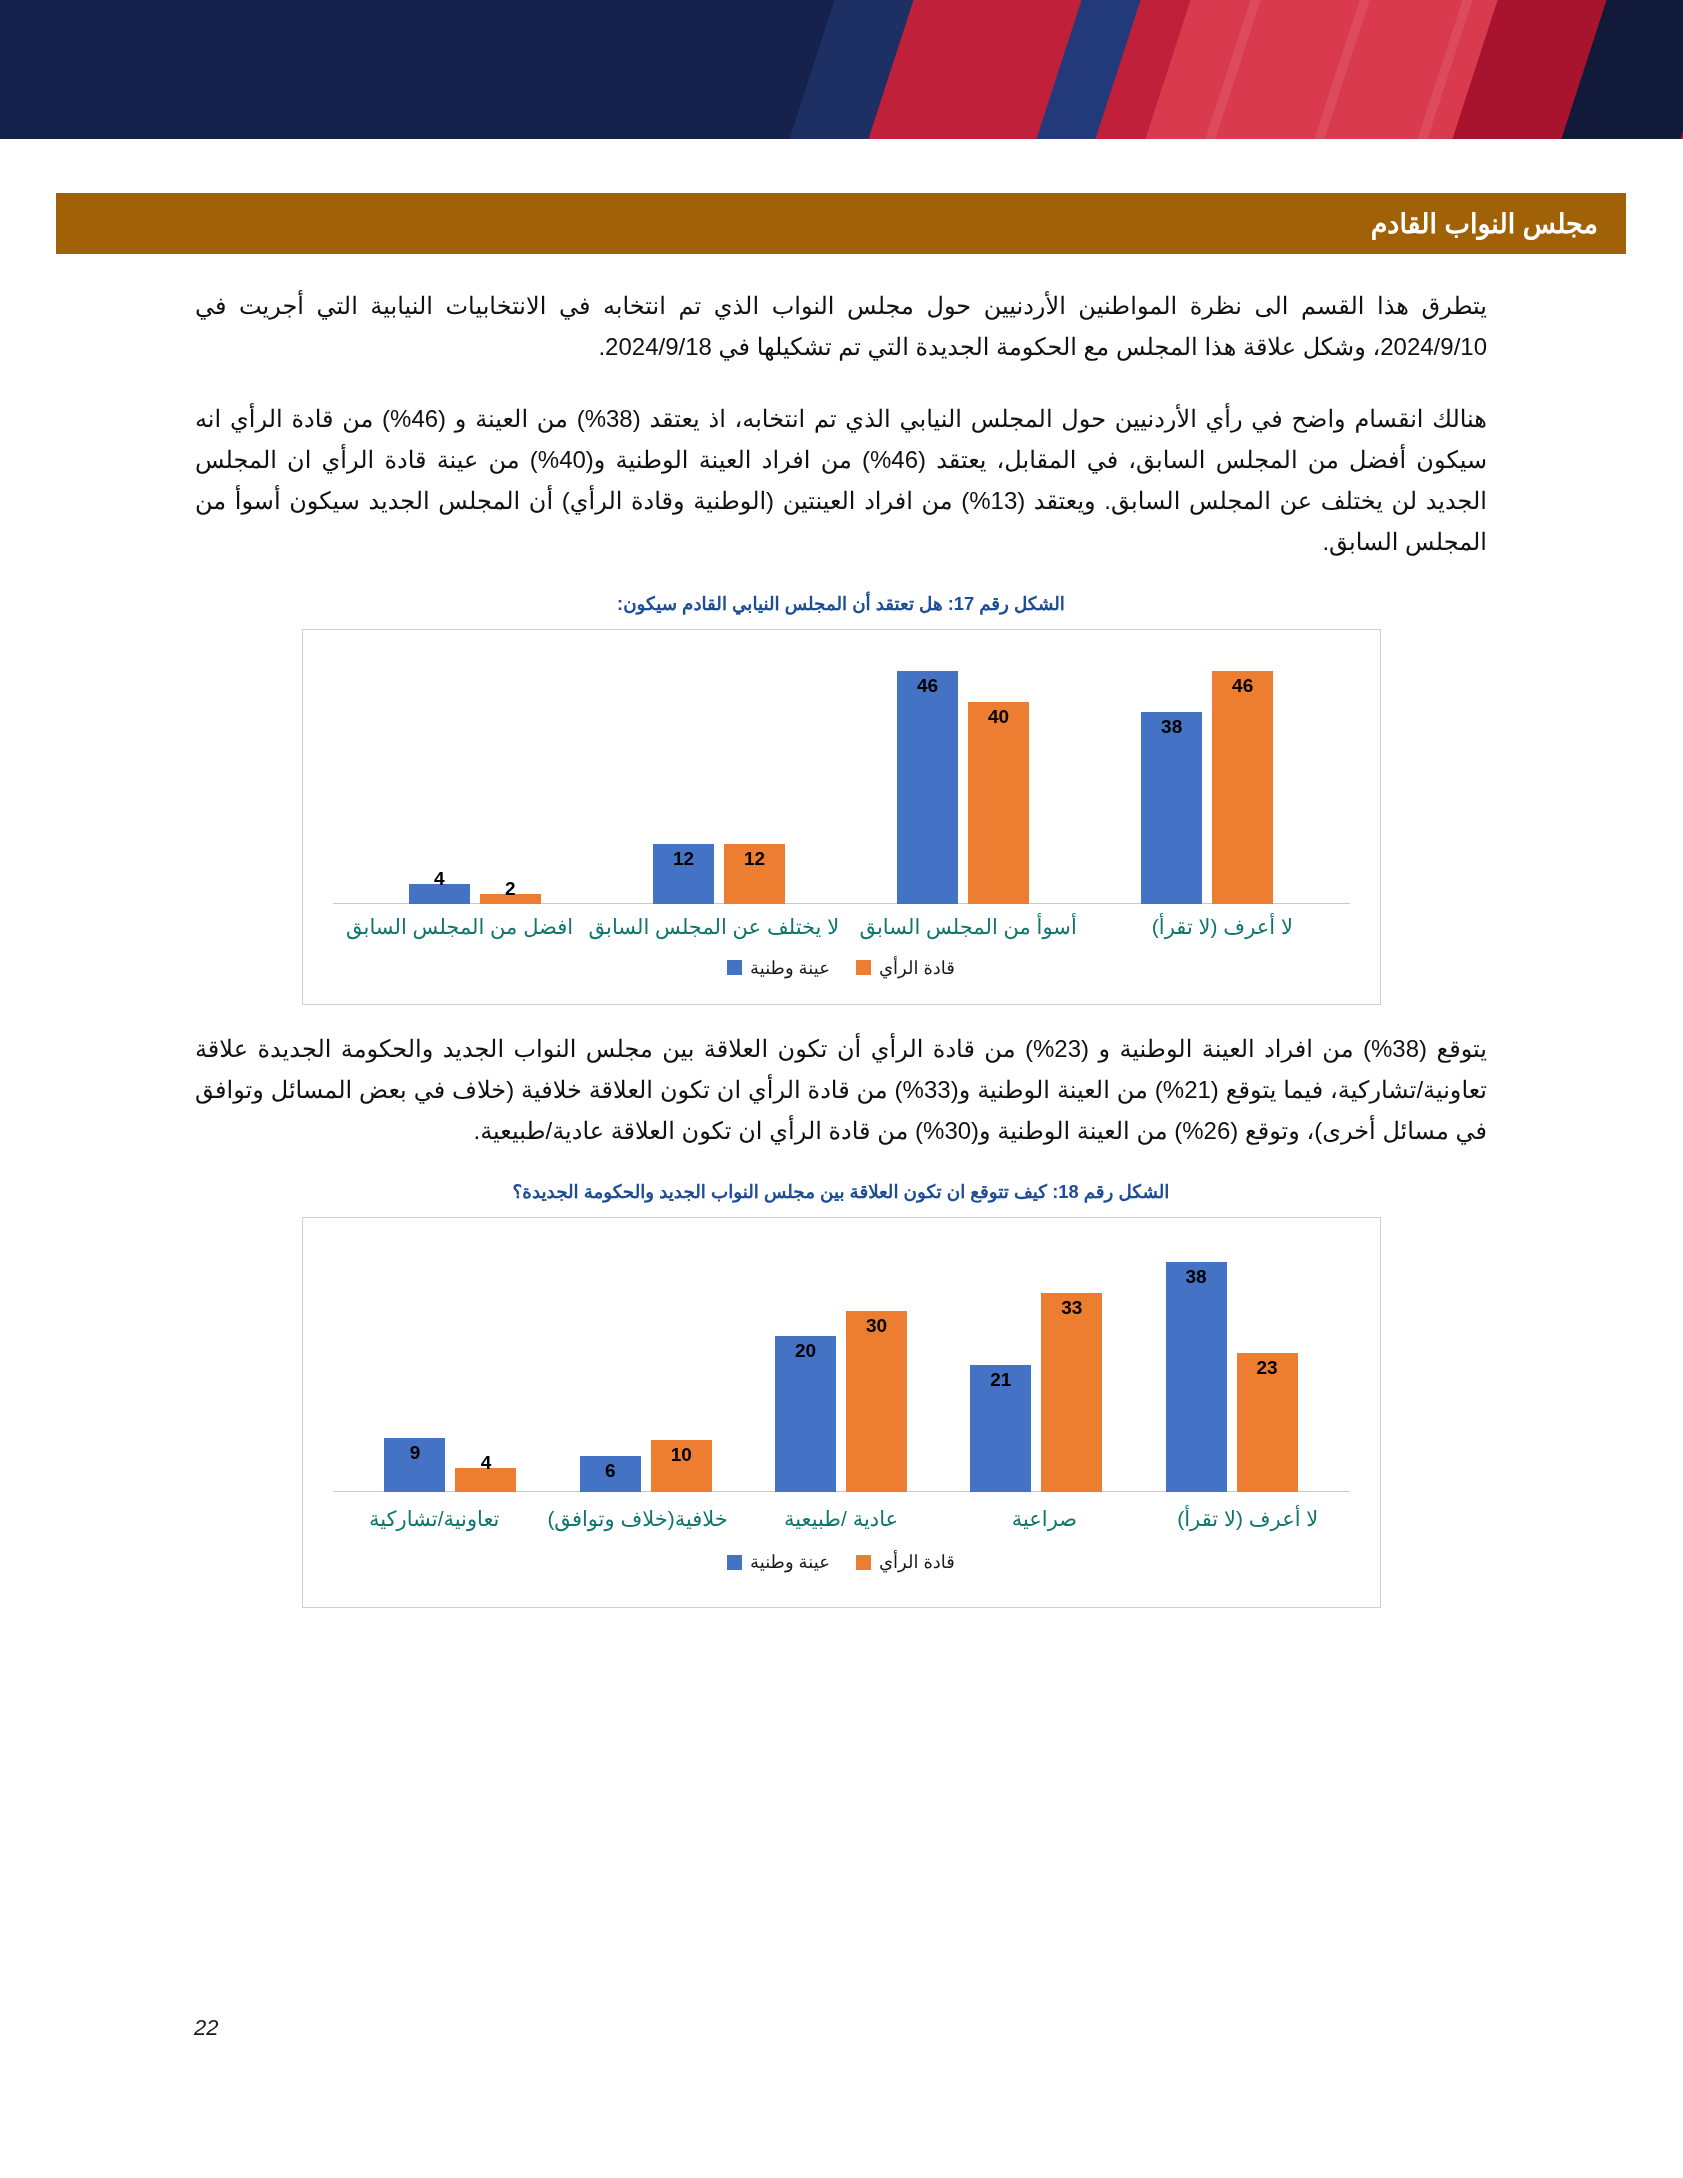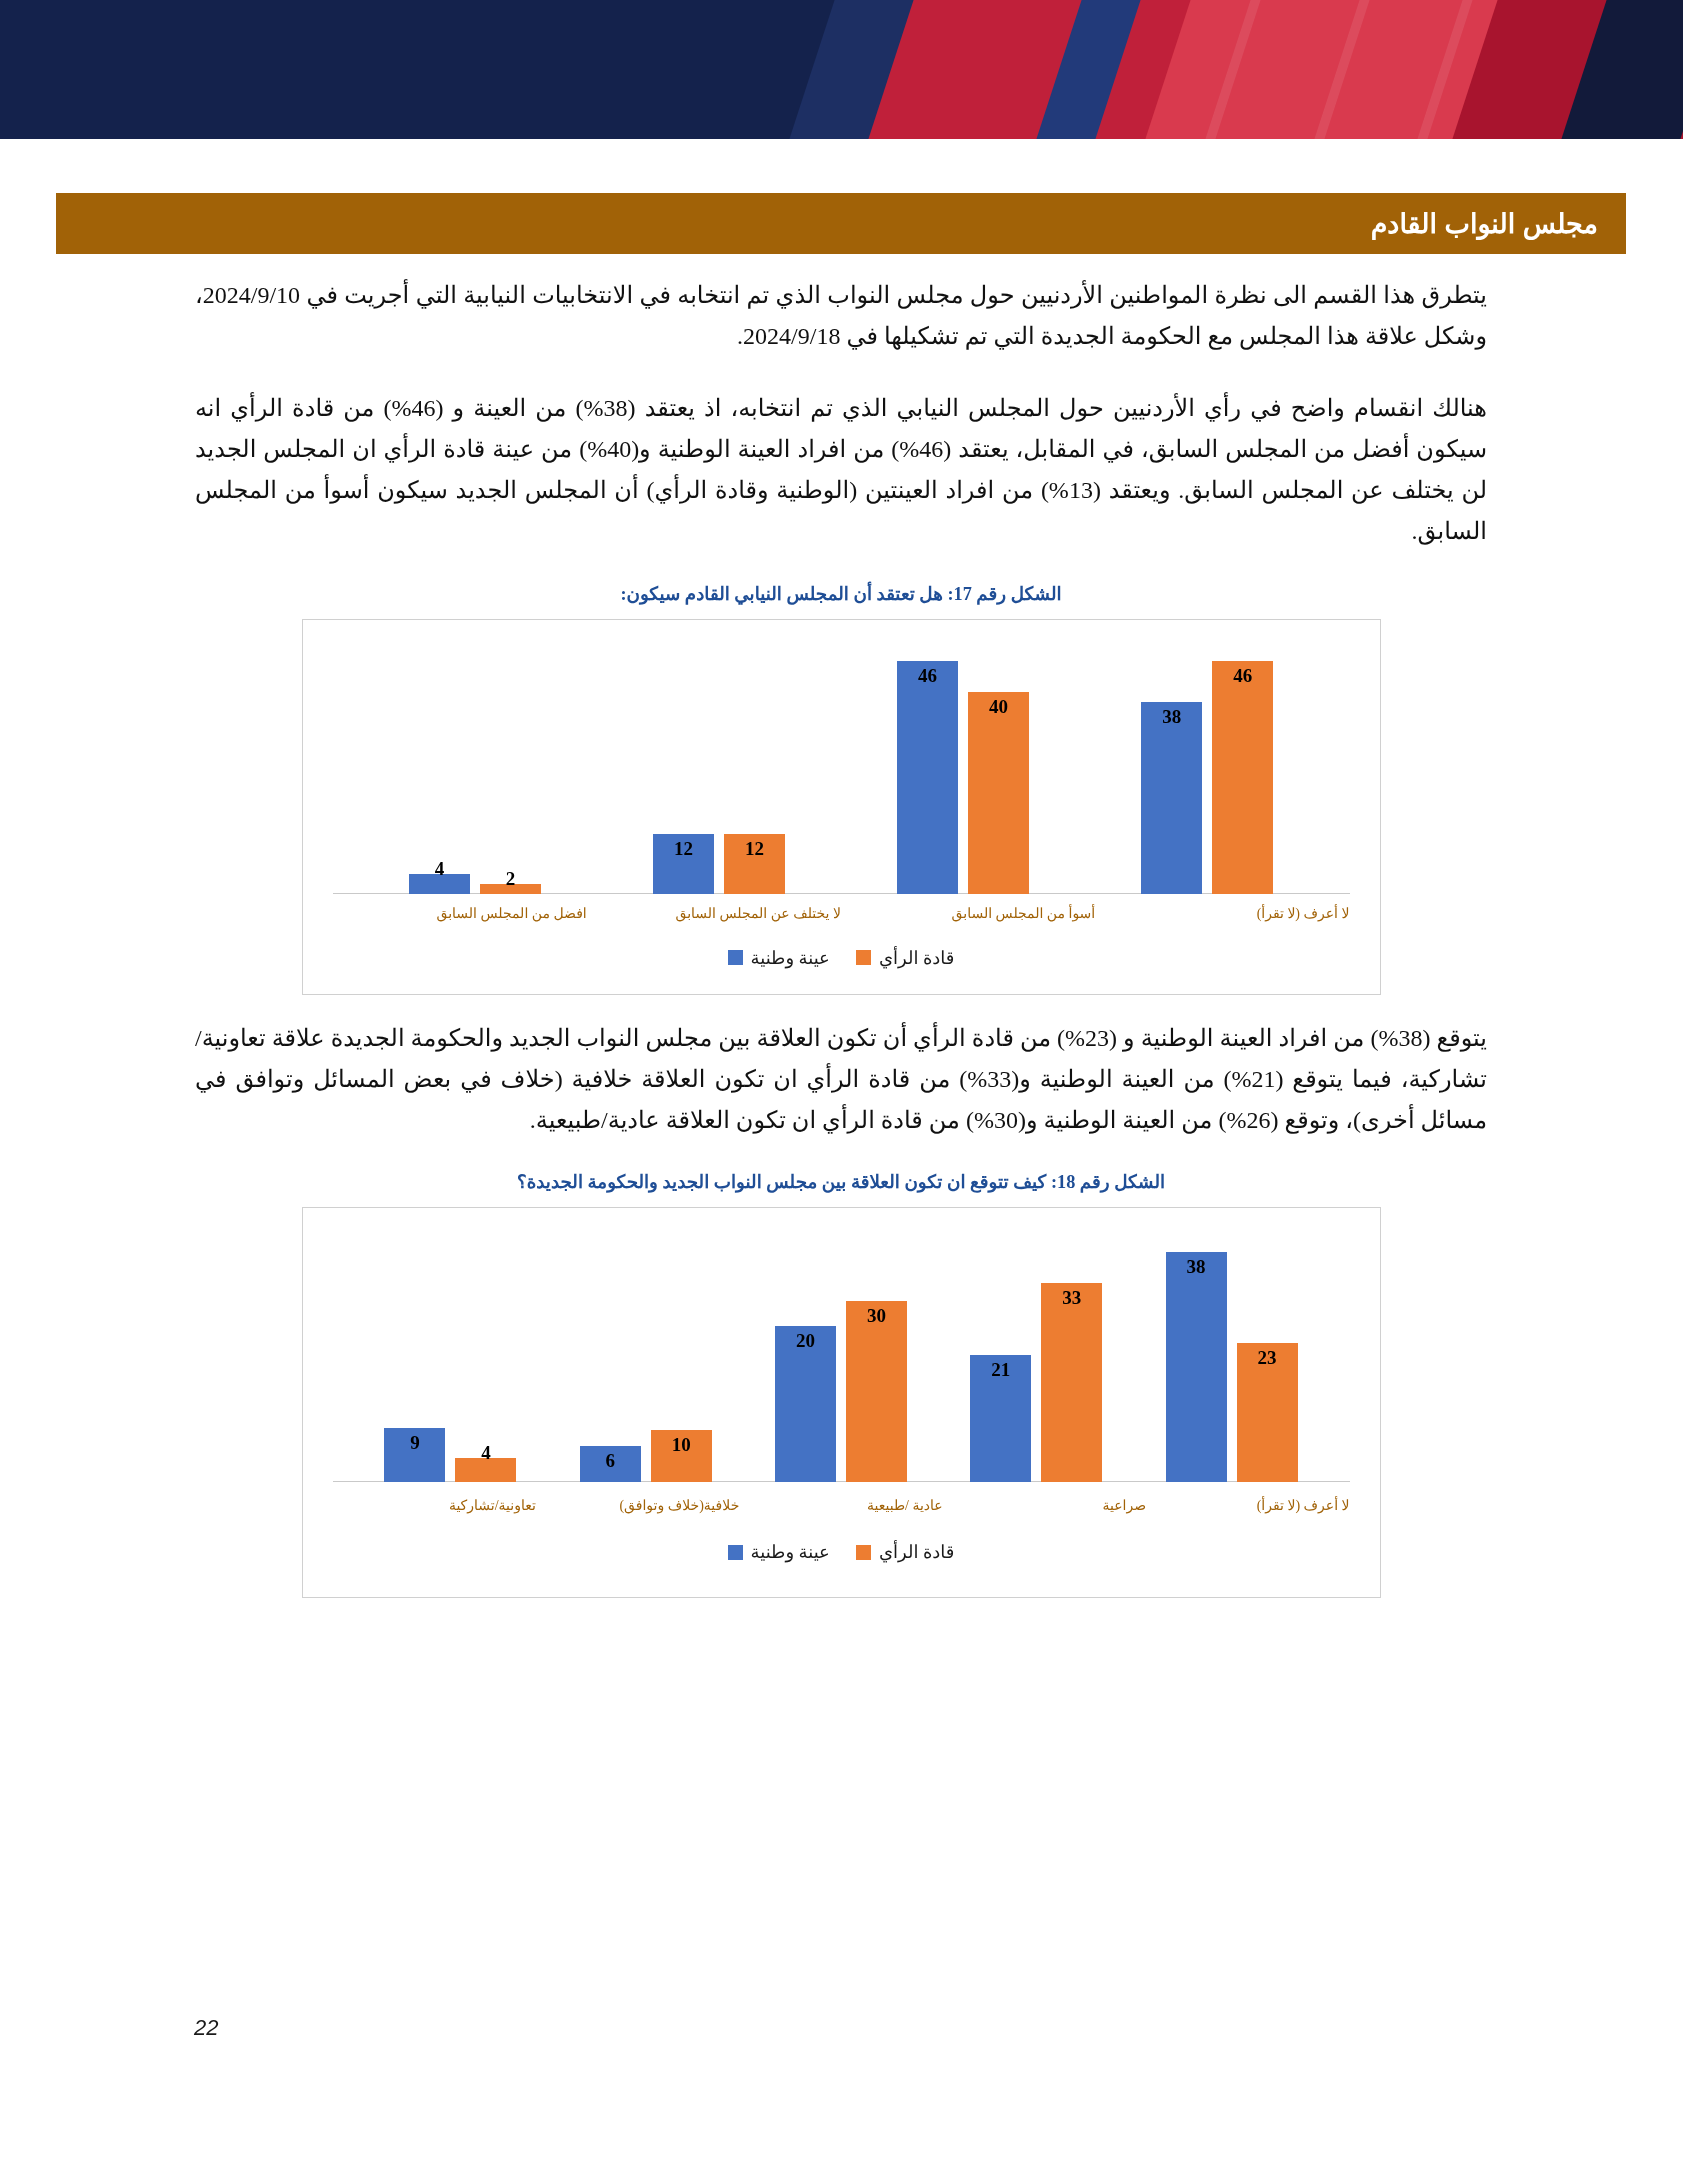--- a/index.html
+++ b/index.html
@@ -85,24 +85,23 @@
     margin: 0;
     color: #ffffff;
     font-size: 27px;
     font-weight: bold;
     letter-spacing: 0;
   }
 
   
   .content {
     position: absolute;
-    top: 275px;
+    top: 285px;
     left: 56px;
     width: 1570px;
-    font-family: Liberation Serif, serif;
   }
   p.body-text {
     margin: 0 0 30px 0;
     font-size: 24px;
     line-height: 1.72;
     text-align: justify;
     text-align-last: right;
     color: #111111;
     padding: 0 139px 0 139px;
   }
@@ -163,23 +162,23 @@
     transform: translateY(6px);
   }
   .cat-labels {
     position: absolute;
     left: 0; right: 0;
     display: flex;
     flex-direction: row-reverse;
   }
   .cat-label {
     flex: 1;
-    text-align: right;
-    font-size: 14px;
-    color: #a16207;
+    text-align: center;
+    font-size: 21px;
+    color: #0f766e;
   }
   .legend {
     position: absolute;
     left: 0; right: 0;
     display: flex;
     flex-direction: row-reverse;
     justify-content: center;
     align-items: center;
     gap: 26px;
     font-size: 18px;

